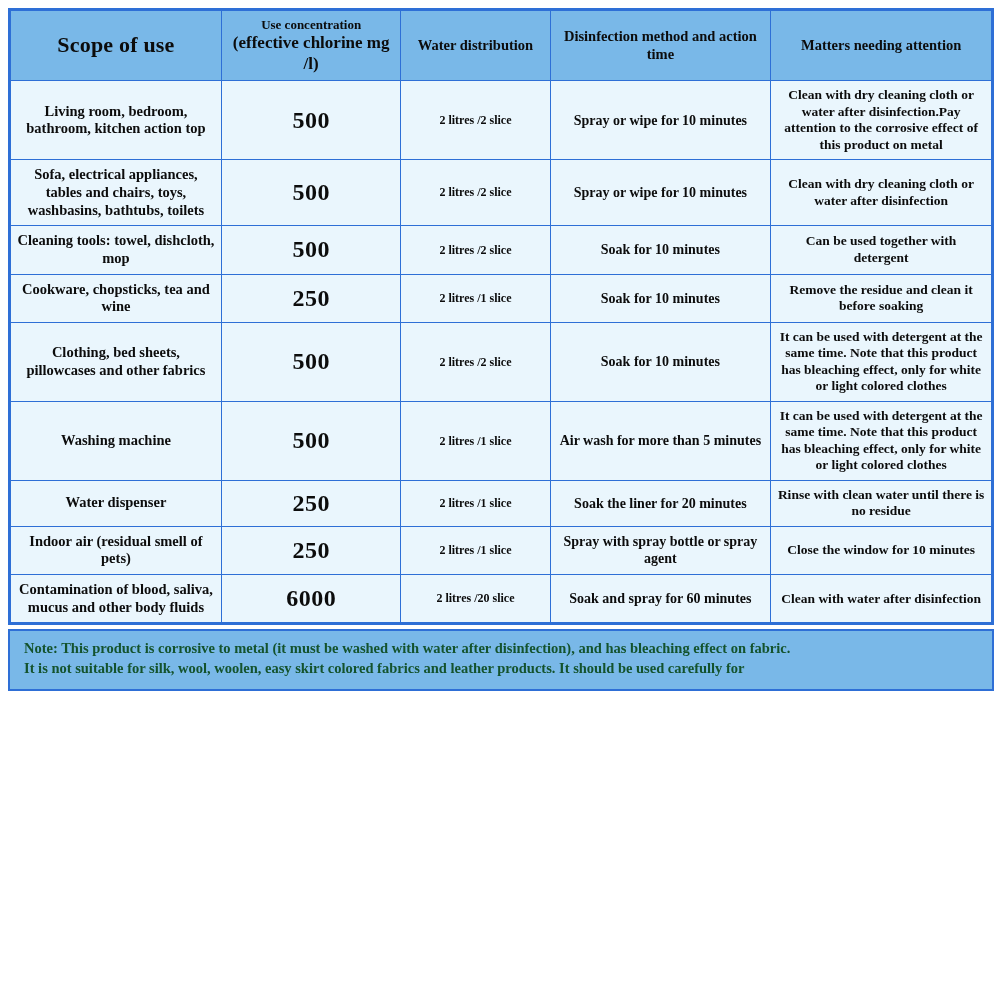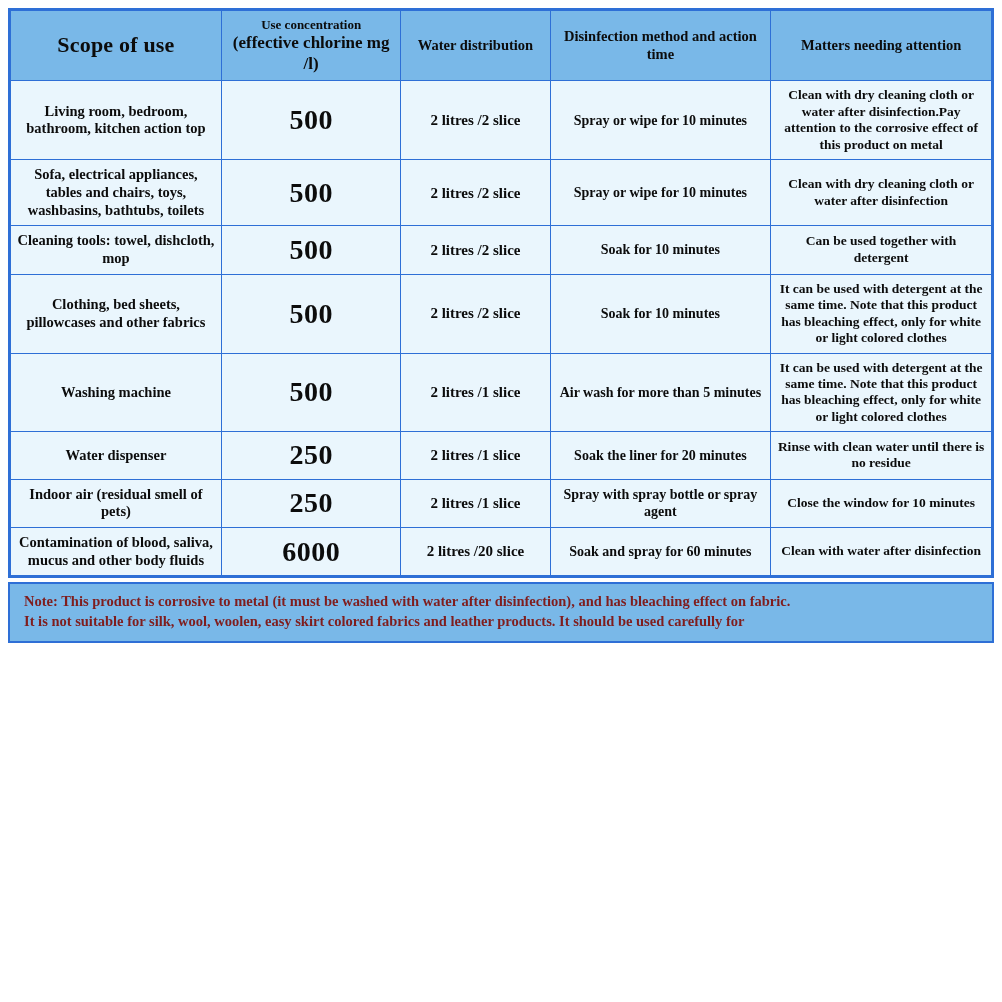--- a/index.html
+++ b/index.html
@@ -60,42 +60,42 @@
   }
   col.c1 { width: 21.5%; }
   col.c2 { width: 18.3%; }
   col.c3 { width: 15.2%; }
   col.c4 { width: 22.5%; }
   col.c5 { width: 22.5%; }
   td.scope {
     font-size: 14.5px;
   }
   td.conc {
-    font-size: 28px;
+    font-size: 24px;
     letter-spacing: .5px;
   }
   td.water {
-    font-size: 15px;
+    font-size: 12px;
   }
   td.method {
     font-size: 14px;
   }
   td.attention {
     font-size: 13.5px;
   }
   .note-bar {
     width: 986px;
     box-sizing: border-box;
     margin-top: 4px;
     background: #79b8e8;
     border: 2px solid #2e6fd6;
     padding: 8px 10px 10px 14px;
     font-size: 14.5px;
     font-weight: bold;
-    color: #7f1d1d;
+    color: #14532d;
     line-height: 1.35;
     text-align: left;
   }
   .note-bar p {
     margin: 0;
   }
 </style>
 </head>
 <body>
 
@@ -138,20 +138,27 @@
           <td class="attention">Clean with dry cleaning cloth or water after disinfection</td>
         </tr>
         <tr>
           <td class="scope">Cleaning tools: towel, dishcloth, mop</td>
           <td class="conc">500</td>
           <td class="water">2 litres /2 slice</td>
           <td class="method">Soak for 10 minutes</td>
           <td class="attention">Can be used together with detergent</td>
         </tr>
         <tr>
+          <td class="scope">Cookware, chopsticks, tea and wine</td>
+          <td class="conc">250</td>
+          <td class="water">2 litres /1 slice</td>
+          <td class="method">Soak for 10 minutes</td>
+          <td class="attention">Remove the residue and clean it before soaking</td>
+        </tr>
+        <tr>
           <td class="scope">Clothing, bed sheets, pillowcases and other fabrics</td>
           <td class="conc">500</td>
           <td class="water">2 litres /2 slice</td>
           <td class="method">Soak for 10 minutes</td>
           <td class="attention">It can be used with detergent at the same time. Note that this product has bleaching effect, only for white or light colored clothes</td>
         </tr>
         <tr>
           <td class="scope">Washing machine</td>
           <td class="conc">500</td>
           <td class="water">2 litres /1 slice</td>

